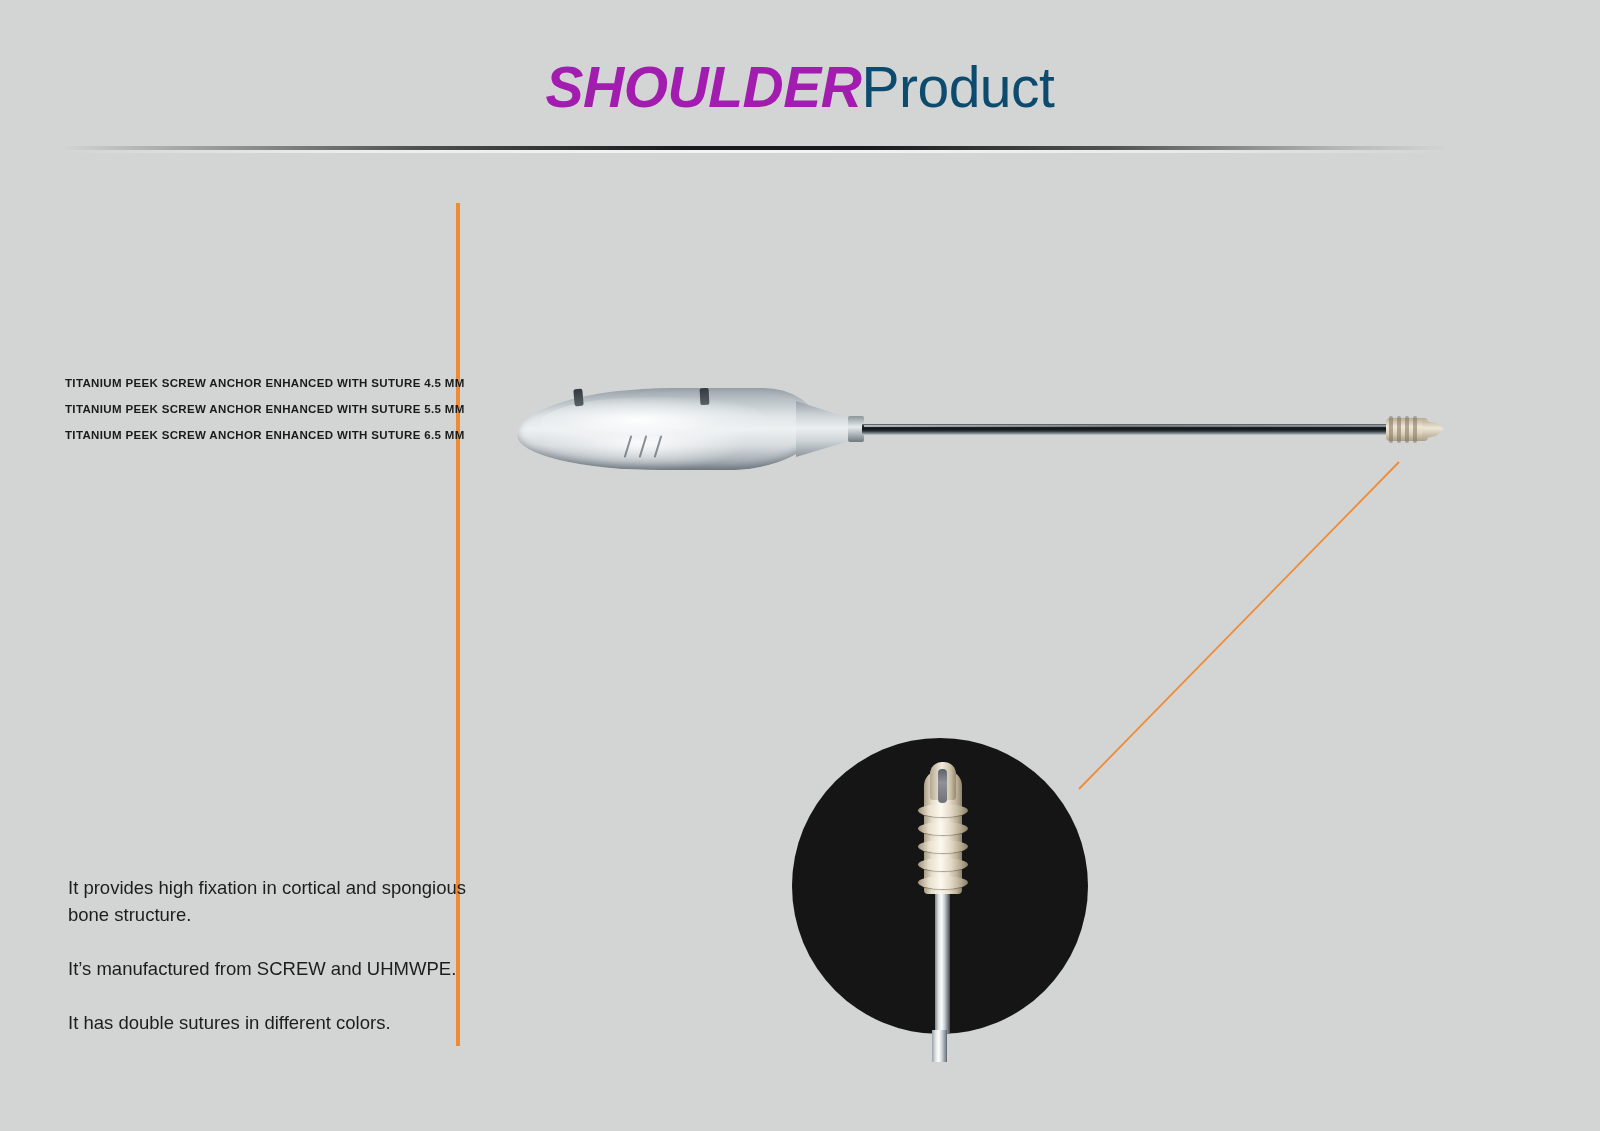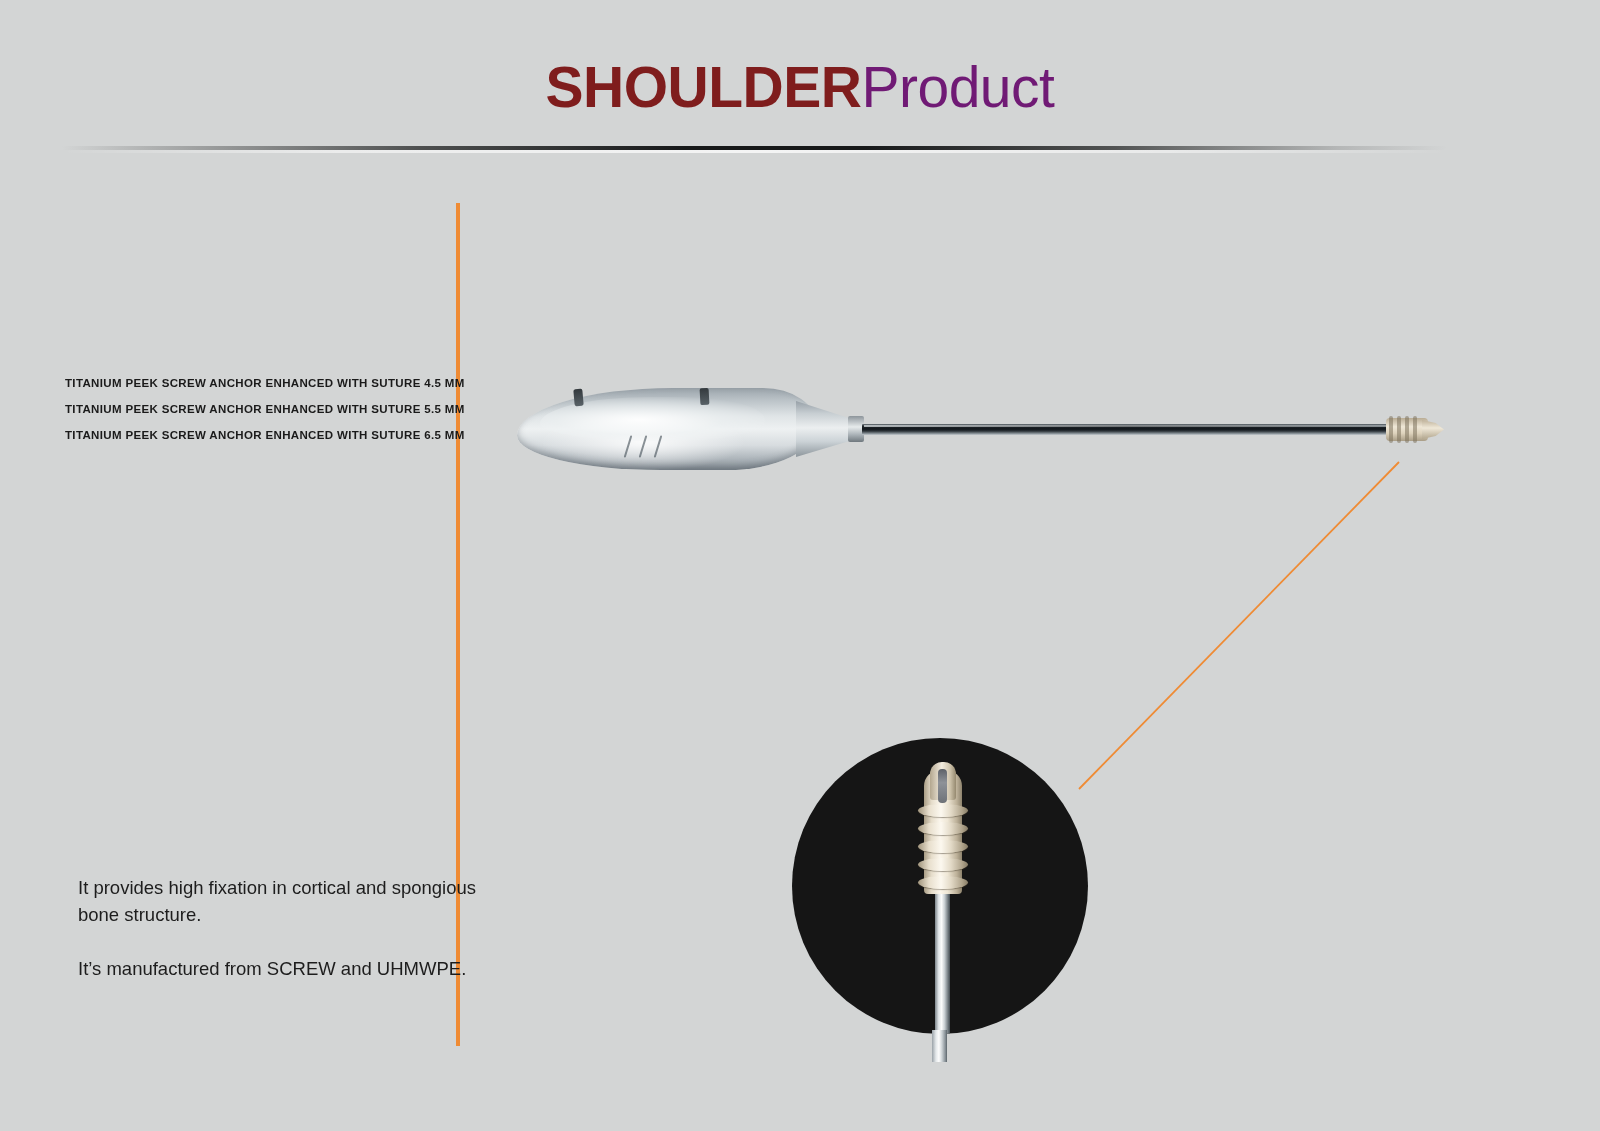--- a/index.html
+++ b/index.html
@@ -19,26 +19,27 @@
   .title{
     position:absolute;
     top:56px; left:0; width:1600px;
     text-align:center;
     font-size:57px;
     line-height:1.1;
     white-space:nowrap;
   }
   .title .t-strong{
     font-weight:bold;
-    color:#7f1d1d;
+    color:#a21caf;
     letter-spacing:-0.5px;
+    font-style:italic;
   }
   .title .t-light{
     font-weight:400;
-    color:#701a75;
+    color:#0c4a6e;
     letter-spacing:-0.5px;
   }
 
   .header-rule{
     position:absolute;
     top:146px; left:62px;
     width:1385px; height:4px;
     background:linear-gradient(to right,
         rgba(190,192,192,0) 0%,
         rgba(150,152,152,0.55) 6%,
@@ -80,21 +81,21 @@
     font-weight:bold;
     letter-spacing:0.35px;
     color:#1a1a1a;
     line-height:26px;
     white-space:nowrap;
   }
 
   
   .desc{
     position:absolute;
-    left:78px; top:874px;
+    left:68px; top:874px;
     width:400px;
     color:#1d1d1d;
     font-size:18.5px;
     line-height:27px;
   }
   .desc p{ margin-bottom:27px; }
   .desc p:last-child{ margin-bottom:0; }
 
   
   .instrument{
@@ -289,20 +290,21 @@
 
   <div class="spec-list">
     <div class="spec-line">TITANIUM PEEK SCREW ANCHOR ENHANCED WITH SUTURE 4.5 MM</div>
     <div class="spec-line">TITANIUM  PEEK SCREW ANCHOR ENHANCED WITH SUTURE 5.5 MM</div>
     <div class="spec-line">TITANIUM  PEEK SCREW ANCHOR ENHANCED WITH SUTURE 6.5 MM</div>
   </div>
 
   <div class="desc">
     <p>It provides high fixation in cortical and spongious bone structure.</p>
     <p>It’s manufactured from SCREW and UHMWPE.</p>
+    <p>It has double sutures in different colors.</p>
   </div>
 
   <div class="instrument">
     <div class="handle"></div>
     <div class="handle-ridge"></div>
     <div class="slot s1"></div>
     <div class="slot s2"></div>
     <div class="grip g1"></div>
     <div class="grip g2"></div>
     <div class="grip g3"></div>

